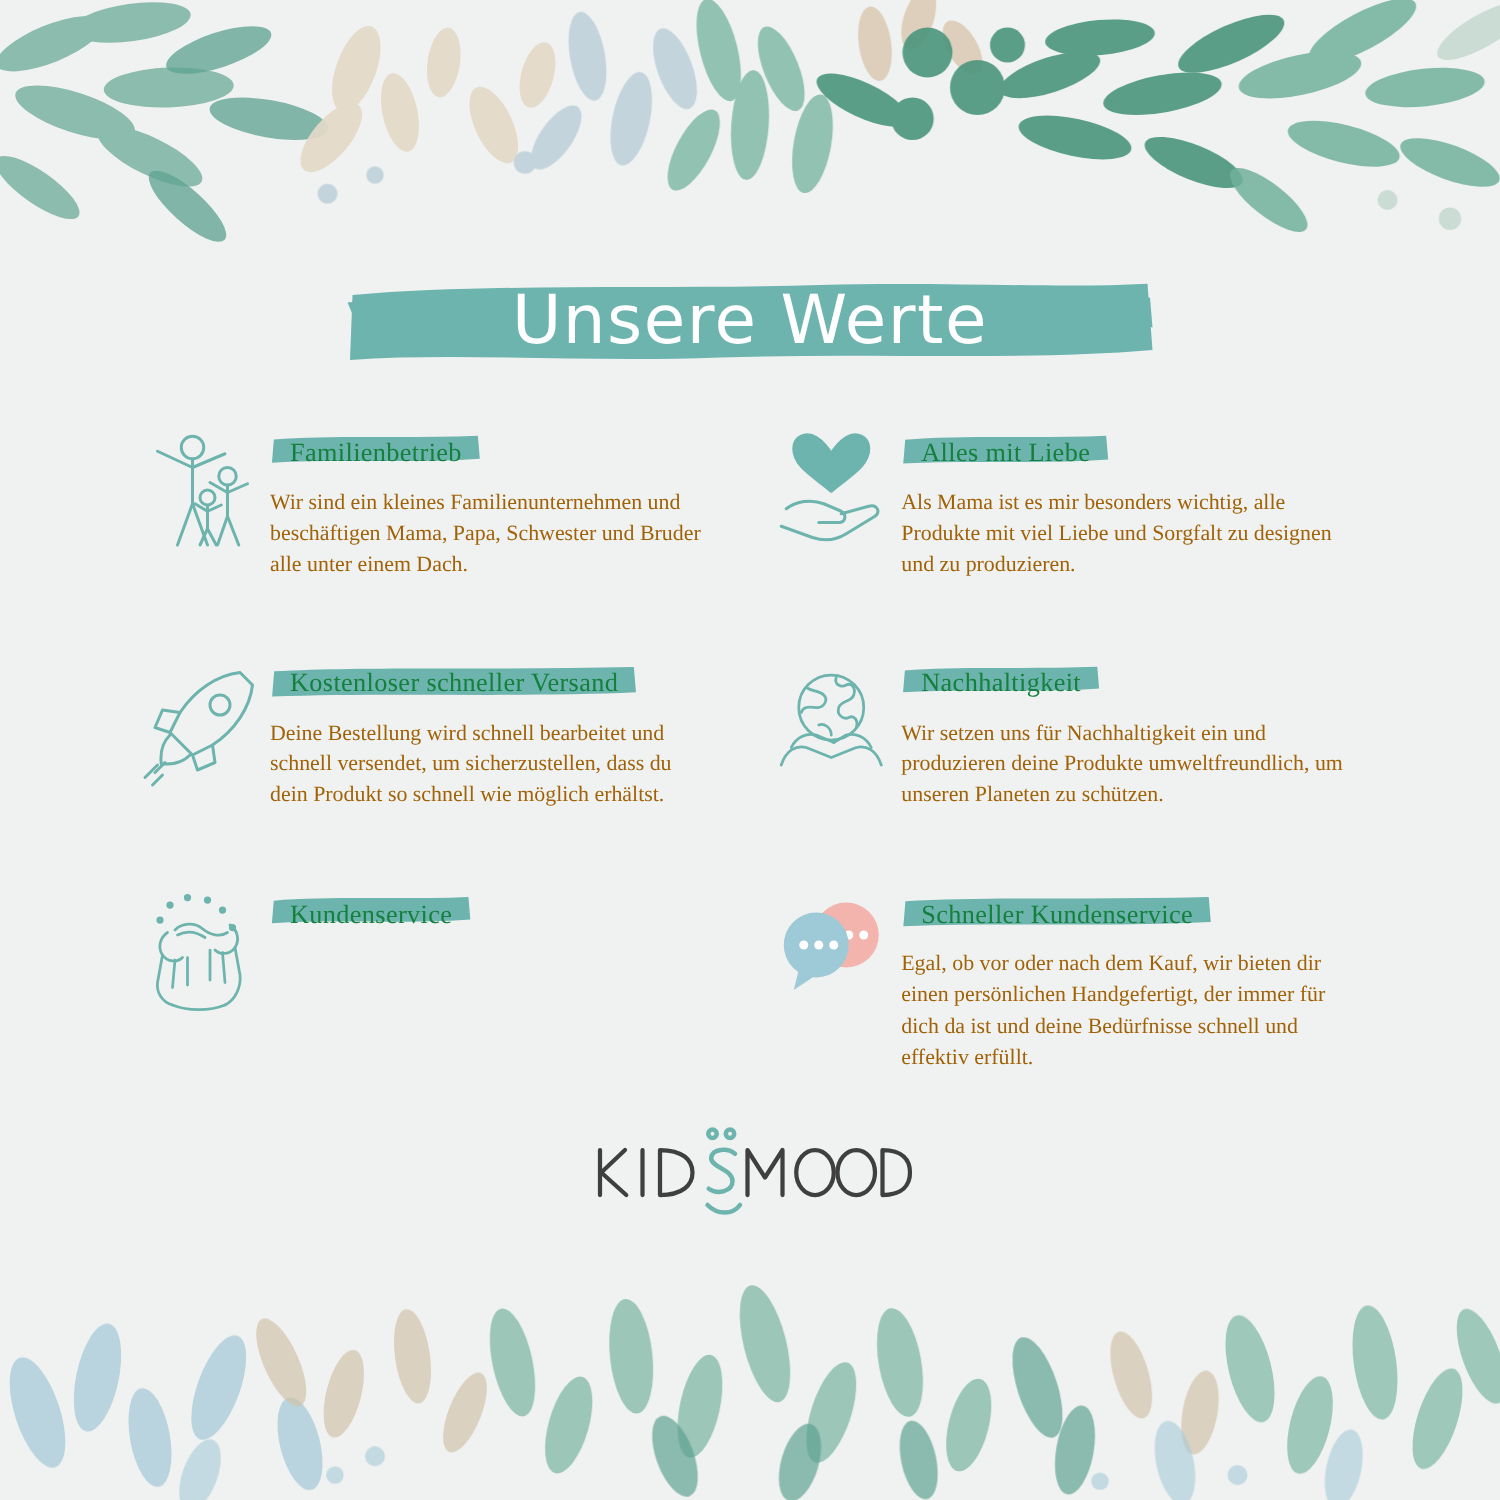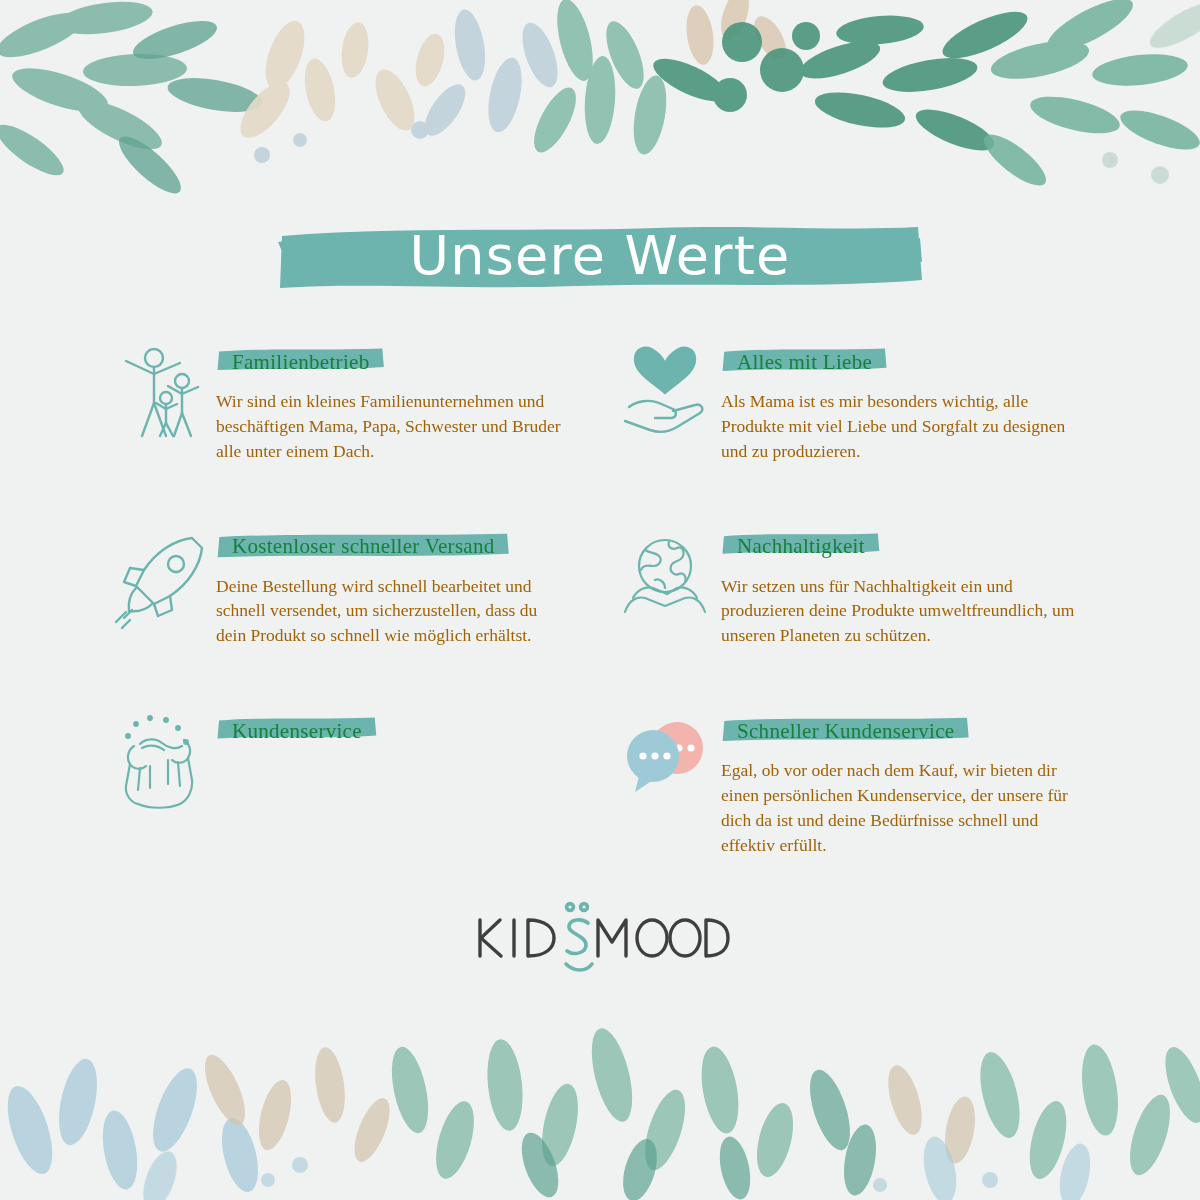--- a/index.html
+++ b/index.html
@@ -366,21 +366,21 @@
           <circle cx="56" cy="46" r="3.6" fill="#ffffff"></circle>
         </svg>
       </div>
       <div class="body">
         <div class="label-wrap">
           <svg viewBox="0 0 300 32" preserveAspectRatio="none" xmlns="http://www.w3.org/2000/svg">
             <path d="M4,6 C80,1 190,5 296,2 L298,26 C200,31 100,26 2,30 Z" fill="#6cb4ad"></path>
           </svg>
           <span class="label-text">Schneller Kundenservice</span>
         </div>
-        <div class="desc">Egal, ob vor oder nach dem Kauf, wir bieten dir einen persönlichen Kundenservice, der unsere für dich da ist und deine Bedürfnisse schnell und effektiv erfüllt.</div>
+        <div class="desc">Egal, ob vor oder nach dem Kauf, wir bieten dir einen persönlichen Handgefertigt, der immer für dich da ist und deine Bedürfnisse schnell und effektiv erfüllt.</div>
       </div>
     </div>
 
   </div>
 
   <div class="brand">
     <div class="brand-logo">
       <svg viewBox="0 0 260 78" xmlns="http://www.w3.org/2000/svg">
         <g fill="none" stroke="#3f3f3f" stroke-width="3.4" stroke-linecap="round" stroke-linejoin="round">
 

